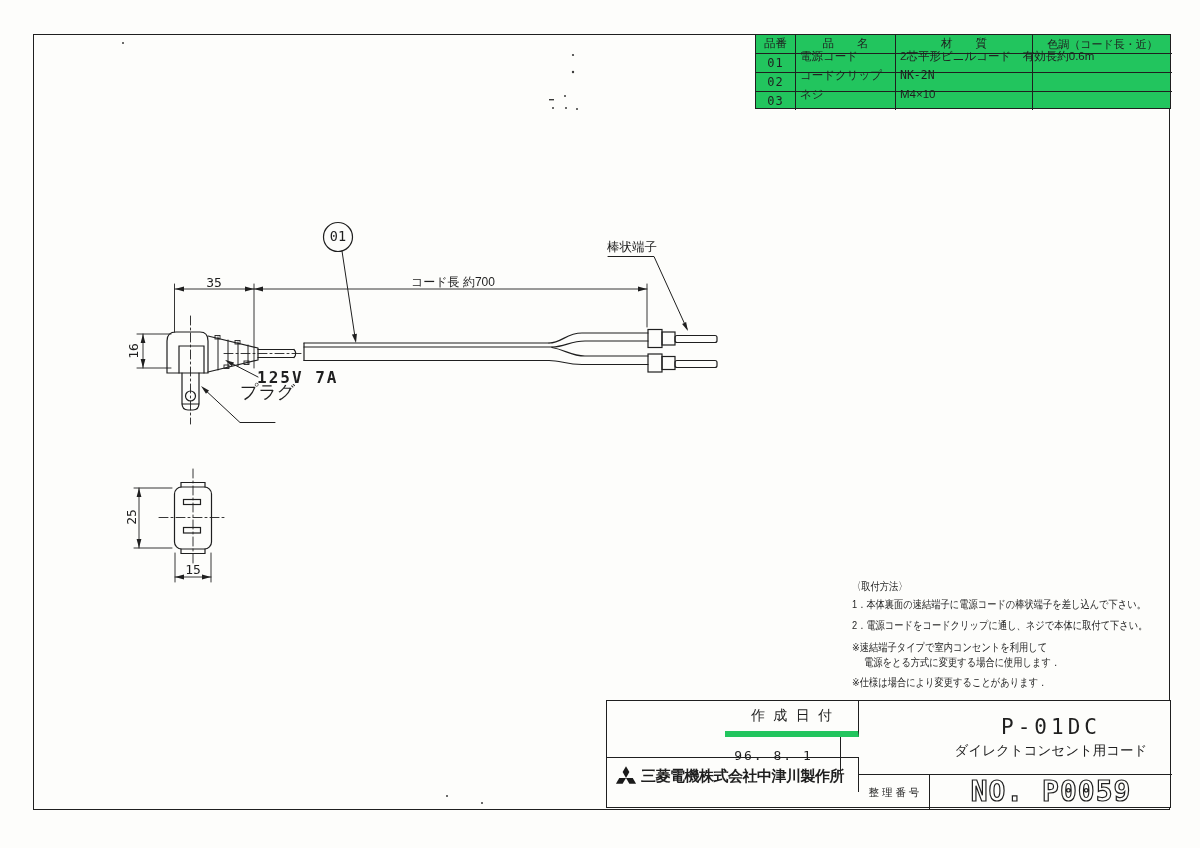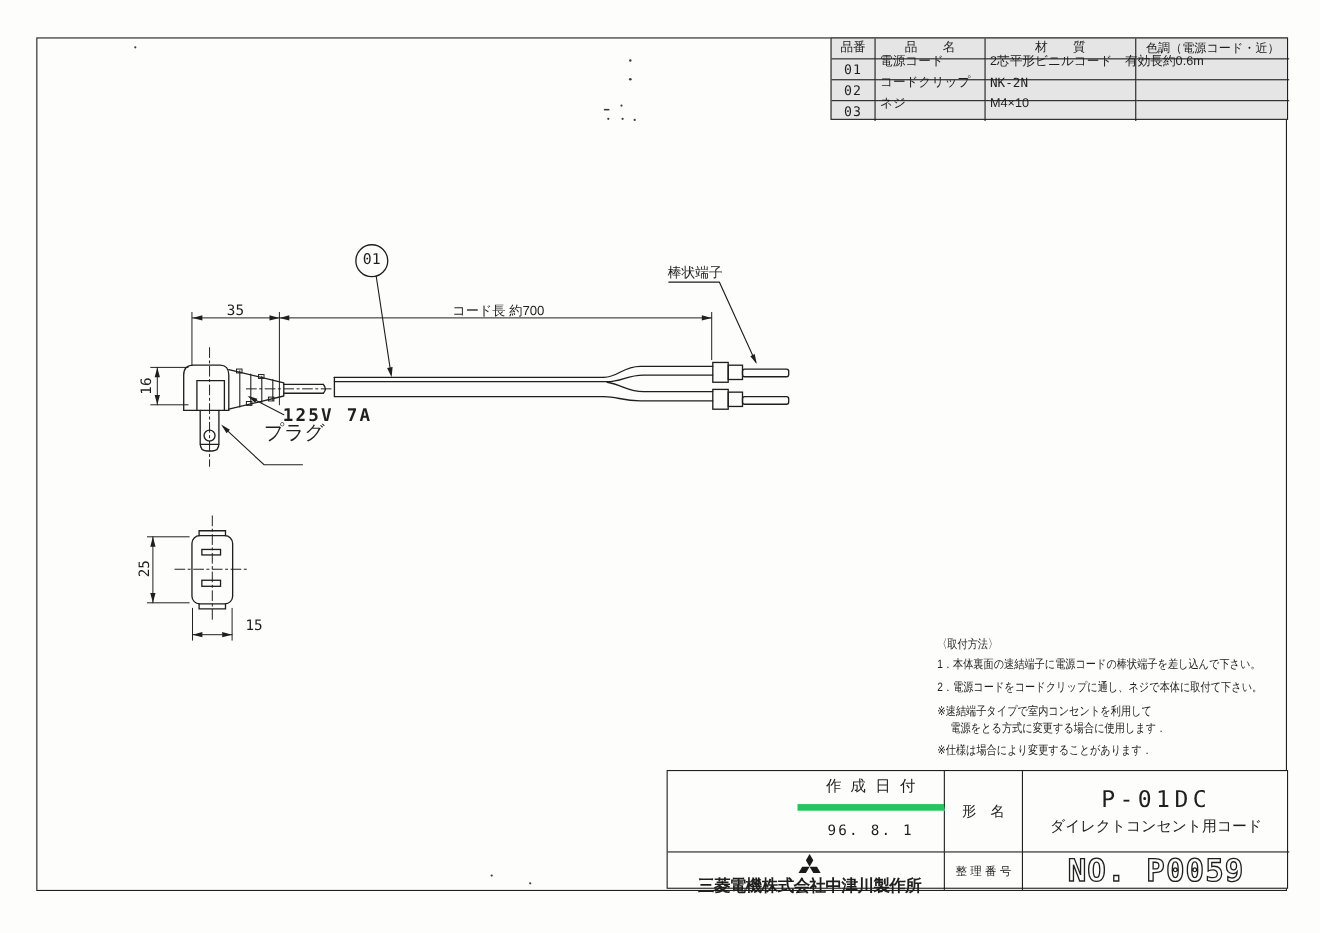--- a/index.html
+++ b/index.html
@@ -18,52 +18,52 @@
 
   
   #lineart{left:0;top:0;}
 
   
   .parts-table{
     left:755px;top:34px;width:416px;height:75px;
     display:grid;grid-template-columns:40px 100px 137px 139px;
     grid-template-rows:19px 19px 19px 18px;
     border:1.4px solid #1f1f1f;box-sizing:border-box;
-    background:#e5e5e5;
+    background:#22c55e;
   }
   .pt-cell{
     border-right:1px solid #1f1f1f;border-bottom:1px solid #1f1f1f;
     display:flex;align-items:center;font-size:11.5px;line-height:1;
     padding:0 0 12px 4px;box-sizing:border-box;overflow:visible;
   }
   .pt-cell.hd{justify-content:center;padding:0;}
   .pt-cell.num{justify-content:center;padding:0;font-family:"DejaVu Sans Mono",monospace;font-size:12px;letter-spacing:1px;}
   .pt-cell.lastcol{border-right:none;}
   .pt-cell.lastrow{border-bottom:none;}
   .pt-cell.spill{position:relative;z-index:2;white-space:nowrap;}
 
   
   .dimtxt{font-family:"DejaVu Sans Mono",monospace;font-size:13px;text-align:center;line-height:1;}
-  .lbl{font-size:12.5px;line-height:1;white-space:nowrap;}
+  .lbl{font-size:12.5px;line-height:1;white-space:nowrap;font-family:Liberation Mono, monospace;}
   .vrot{transform:rotate(-90deg);}
 
   
   .note{font-size:11px;line-height:1;white-space:nowrap;transform-origin:left top;transform:scaleX(0.84);}
 
   
   .title-block{left:606px;top:700px;width:565px;height:108px;border:1.5px solid #1f1f1f;box-sizing:border-box;background:#fdfdfb;}
   .tb-cell{position:absolute;box-sizing:border-box;display:flex;align-items:center;justify-content:center;line-height:1;}
   .tb-projection{left:0;top:0;width:118px;height:73px;border-right:1px solid #1f1f1f;font-size:13px;letter-spacing:1px;}
   .tb-date-label{left:118px;top:0;width:134px;height:36px;border-right:1px solid #1f1f1f;border-bottom:6px solid #22c55e;font-size:14px;font-family:Liberation Mono, monospace;}
-  .tb-date-value{left:118px;top:36px;width:134px;height:37px;border-right:1px solid #1f1f1f;font-family:"DejaVu Sans Mono",monospace;font-size:13px;letter-spacing:2px;}
+  .tb-date-value{left:100px;top:36px;width:134px;height:37px;border-right:1px solid #1f1f1f;font-family:"DejaVu Sans Mono",monospace;font-size:13px;letter-spacing:2px;}
   .tb-model-label{left:252px;top:0;width:71px;height:73px;border-right:1px solid #1f1f1f;font-size:13px;}
   .tb-model{left:323px;top:0;width:242px;height:73px;flex-direction:column;gap:6px;}
   .tb-model-value{font-family:"DejaVu Sans Mono",monospace;font-size:21px;letter-spacing:4px;}
   .tb-model-desc{font-size:13.5px;}
-  .tb-company{left:0;top:73px;width:252px;height:35px;border-top:1px solid #1f1f1f;border-right:1px solid #1f1f1f;justify-content:flex-start;padding-left:7px;gap:3px;flex-direction:column;}
+  .tb-company{left:0;top:56px;width:252px;height:35px;border-top:1px solid #1f1f1f;border-right:1px solid #1f1f1f;justify-content:flex-start;padding-left:7px;gap:3px;}
   .tb-company-name{font-size:15px;font-weight:bold;letter-spacing:-0.5px;white-space:nowrap;}
   .tb-ref-label{left:252px;top:73px;width:71px;height:35px;border-top:1px solid #1f1f1f;border-right:1px solid #1f1f1f;font-size:10.5px;}
   .tb-ref-value{left:323px;top:73px;width:242px;height:35px;border-top:1px solid #1f1f1f;}
 </style>
 </head>
 <body>
 
 <div class="abs frame"></div>
 
 <svg id="lineart" class="abs" width="1200" height="848" viewBox="0 0 1200 848" fill="none" stroke="#1f1f1f" stroke-width="1.2" stroke-linecap="round">
@@ -178,21 +178,21 @@
     <circle cx="577" cy="109" r="1"></circle>
     <circle cx="447" cy="796" r="1"></circle>
     <circle cx="482" cy="803" r="1"></circle>
   </g>
 </svg>
 
 <div class="abs parts-table">
   <div class="pt-cell hd">品番</div>
   <div class="pt-cell hd">品　　名</div>
   <div class="pt-cell hd">材　　質</div>
-  <div class="pt-cell hd lastcol" style="font-size:11px;">色調（電源コード・近）</div>
+  <div class="pt-cell hd lastcol" style="font-size:11px;">色調（コード長・近）</div>
 
   <div class="pt-cell num">01</div>
   <div class="pt-cell">電源コード</div>
   <div class="pt-cell spill">2芯平形ビニルコード　有効長約0.6m</div>
   <div class="pt-cell lastcol"></div>
 
   <div class="pt-cell num">02</div>
   <div class="pt-cell">コードクリップ</div>
   <div class="pt-cell mono">NK-2N</div>
   <div class="pt-cell lastcol"></div>
@@ -212,35 +212,34 @@
 <div class="abs lbl" style="left:607px;top:242px;">棒状端子</div>
 
 <div class="abs mono nowrap" style="left:257px;top:370px;font-size:16px;letter-spacing:2px;line-height:1;font-weight:bold;">125V 7A</div>
 
 <div class="abs lbl" style="left:240px;top:384px;font-size:18px;">プラグ</div>
 
 <div class="abs dimtxt vrot ctr" style="left:120px;top:343px;width:26px;height:16px;">16</div>
 
 <div class="abs dimtxt vrot ctr" style="left:118px;top:509px;width:26px;height:16px;">25</div>
 
-<div class="abs dimtxt" style="left:176px;top:563px;width:34px;margin-left:38px;">15</div>
+<div class="abs dimtxt" style="left:176px;top:563px;width:34px;">15</div>
 
 <div>
   <div class="abs note" style="left:852px;top:581px;">〈取付方法〉</div>
   <div class="abs note" style="left:852px;top:599px;">1．本体裏面の速結端子に電源コードの棒状端子を差し込んで下さい。</div>
   <div class="abs note" style="left:852px;top:620px;">2．電源コードをコードクリップに通し、ネジで本体に取付て下さい。</div>
   <div class="abs note" style="left:852px;top:642px;">※速結端子タイプで室内コンセントを利用して</div>
   <div class="abs note" style="left:864px;top:657px;">電源をとる方式に変更する場合に使用します．</div>
   <div class="abs note" style="left:852px;top:677px;">※仕様は場合により変更することがあります．</div>
 </div>
 
 <div class="abs title-block">
   <div class="tb-cell tb-date-label">作 成 日 付</div>
   <div class="tb-cell tb-date-value">96. 8. 1</div>
-  <div class="tb-cell tb-model-label">形　名</div>
   <div class="tb-cell tb-model">
     <div class="tb-model-value">P-01DC</div>
     <div class="tb-model-desc">ダイレクトコンセント用コード</div>
   </div>
   <div class="tb-cell tb-company">
     <span style="display:inline-flex;">
       <svg width="24" height="20" viewBox="0 0 100 80" fill="#1a1a1a">
         <polygon points="50,4 64,28 50,52 36,28"></polygon>
         <polygon points="50,52 78,52 92,76 64,76"></polygon>
         <polygon points="50,52 22,52 8,76 36,76"></polygon>

